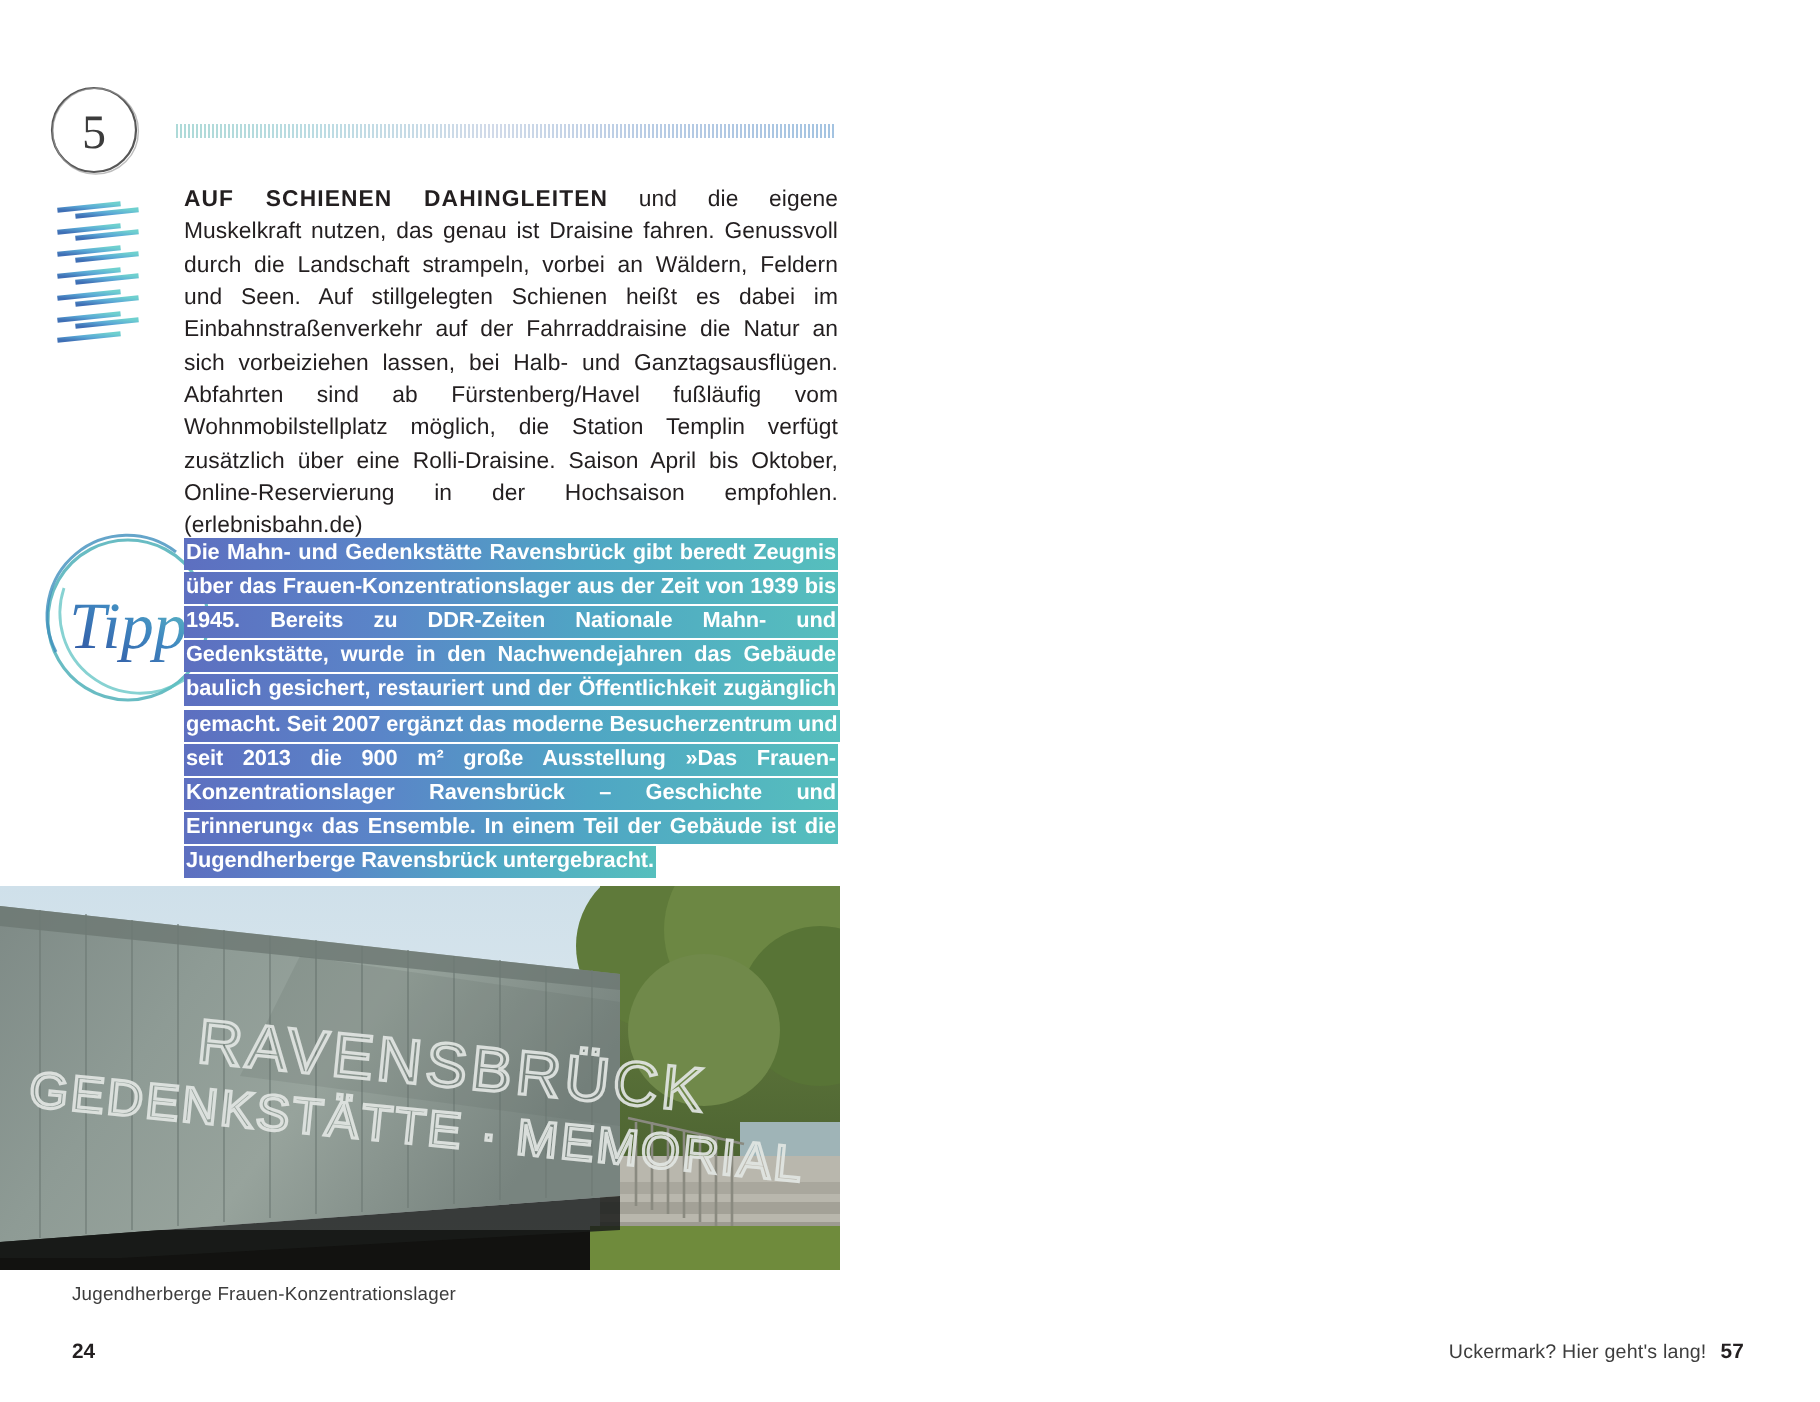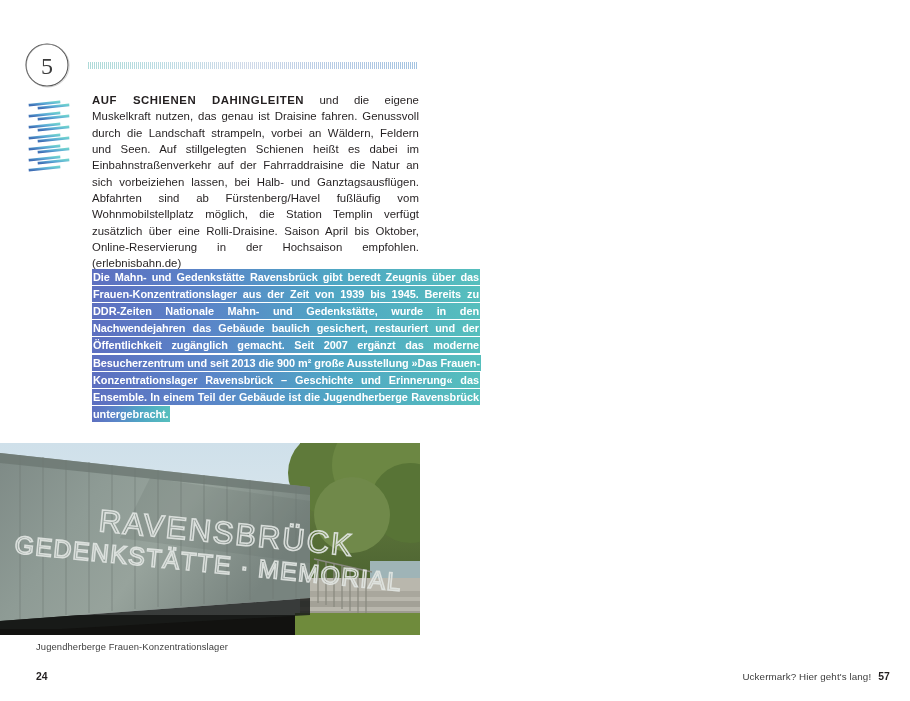--- a/index.html
+++ b/index.html
@@ -91,21 +91,21 @@
     background-image: linear-gradient(90deg, #5d6fc0 0%, #5a85c8 30%, #4fa6c4 62%, #56bfbd 100%);
     box-shadow: 0 0 0 1px transparent;
     padding: 1.5px 1px 2.5px 1px;
     box-decoration-break: clone;
     -webkit-box-decoration-break: clone;
     font-weight: 600;
     letter-spacing: -0.05px;
   }
   .tipp-left {
     left: 92px; top: 268px;
-    width: 388px;
+    width: 327px;
   }
 
   
   .photo-memorial {
     position: absolute;
     left: 0; top: 443px;
     width: 420px; height: 192px;
     overflow: hidden;
     background: #5d6b63;
   }
@@ -121,21 +121,21 @@
   .folio-left {
     position: absolute;
     left: 36px; top: 671px;
     font-size: 10.4px;
     font-weight: bold;
     color: #231f20;
   }
 
   .folio-right {
     position: absolute;
-    right: 20px; top: 671px;
+    right: 38px; top: 671px;
     font-size: 9.8px;
     color: #3d3d3d;
     letter-spacing: 0.1px;
     white-space: nowrap;
   }
   .folio-right b { font-size: 10.4px; color: #231f20; margin-left: 7px; }
 </style>
 </head>
 <body>
 
@@ -181,20 +181,35 @@
           <line x1="15" y1="56" x2="44" y2="53"></line>
           <line x1="15" y1="67" x2="44" y2="64"></line>
         </g>
       </svg>
     </div>
 
     <div class="intro-text">
       <span class="lead">AUF SCHIENEN DAHINGLEITEN</span><span> und die eigene Muskelkraft nutzen, das genau ist Draisine fahren. Genussvoll durch die Landschaft strampeln, vorbei an Wäldern, Feldern und Seen. Auf stillgelegten Schienen heißt es dabei im Einbahnstraßenverkehr auf der Fahrraddraisine die Natur an sich vorbeiziehen lassen, bei Halb- und Ganztagsausflügen. Abfahrten sind ab Fürstenberg/Havel fußläufig vom Wohnmobilstellplatz möglich, die Station Templin verfügt zusätzlich über eine Rolli-Draisine. Saison April bis Oktober, Online-Reservierung in der Hochsaison empfohlen. (erlebnisbahn.de)</span>
     </div>
 
+    <div class="tipp-badge left-badge">
+      <svg width="92" height="92" viewBox="0 0 92 92">
+        <defs>
+          <linearGradient id="tipGradL" x1="0" y1="1" x2="1" y2="0">
+            <stop offset="0%" stop-color="#2f4f9e"></stop>
+            <stop offset="55%" stop-color="#3f86c0"></stop>
+            <stop offset="100%" stop-color="#63c7c4"></stop>
+          </linearGradient>
+        </defs>
+        <path d="M46 6 A40 40 0 1 1 45.9 6 Z" fill="none" stroke="#4fb0b8" stroke-width="1.6" opacity="0.85"></path>
+        <path d="M70 12 A40 40 0 0 0 10 62" fill="none" stroke="#3f8fbd" stroke-width="1.5" opacity="0.8"></path>
+        <path d="M14 30 A40 40 0 0 0 74 76" fill="none" stroke="#5fc3c3" stroke-width="1.4" opacity="0.75"></path>
+        <text x="46" y="60" text-anchor="middle" font-family="Liberation Serif, serif" font-style="italic" font-size="33" fill="url(#tipGradL)">Tipp</text>
+      </svg>
+    </div>
 
     <div class="tipp-text tipp-left">
       <span class="hl">Die Mahn- und Gedenkstätte Ravensbrück gibt beredt Zeugnis über das Frauen-Konzentrationslager aus der Zeit von 1939 bis 1945. Bereits zu DDR-Zeiten Nationale Mahn- und Gedenkstätte, wurde in den Nachwendejahren das Gebäude baulich gesichert, restauriert und der Öffentlichkeit zugänglich gemacht. Seit 2007 ergänzt das moderne Besucherzentrum und seit 2013 die 900 m² große Ausstellung »Das Frauen-Konzentrationslager Ravensbrück – Geschichte und Erinnerung« das Ensemble. In einem Teil der Gebäude ist die Jugendherberge Ravensbrück untergebracht.</span>
     </div>
 
     <div class="photo-memorial">
       <svg width="420" height="192" viewBox="0 0 420 192" preserveAspectRatio="none">
         <defs>
           <linearGradient id="skyG" x1="0" y1="0" x2="0" y2="1">
             <stop offset="0%" stop-color="#cfe0ea"></stop>

